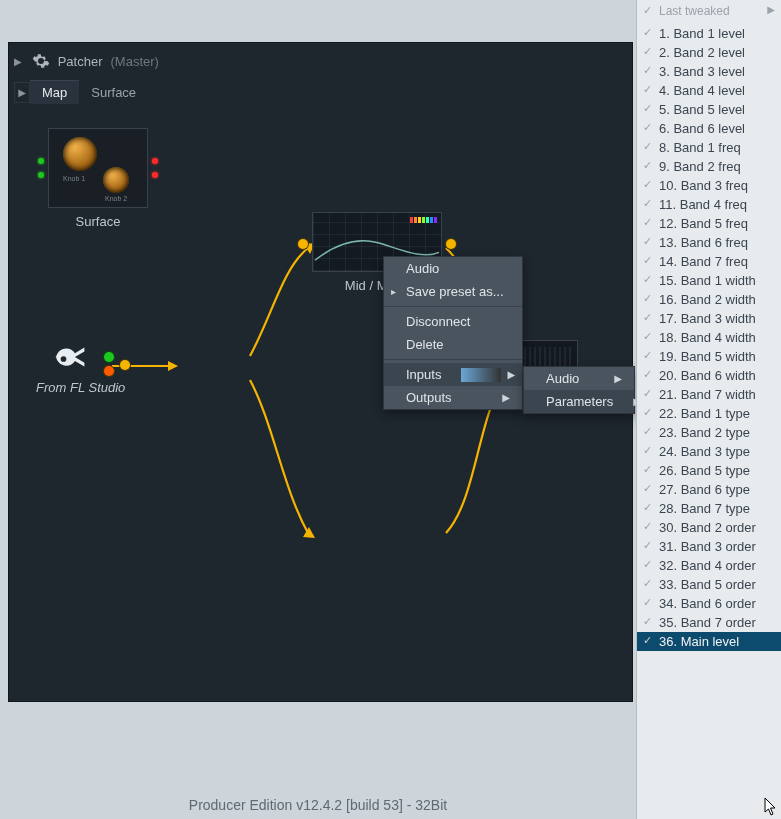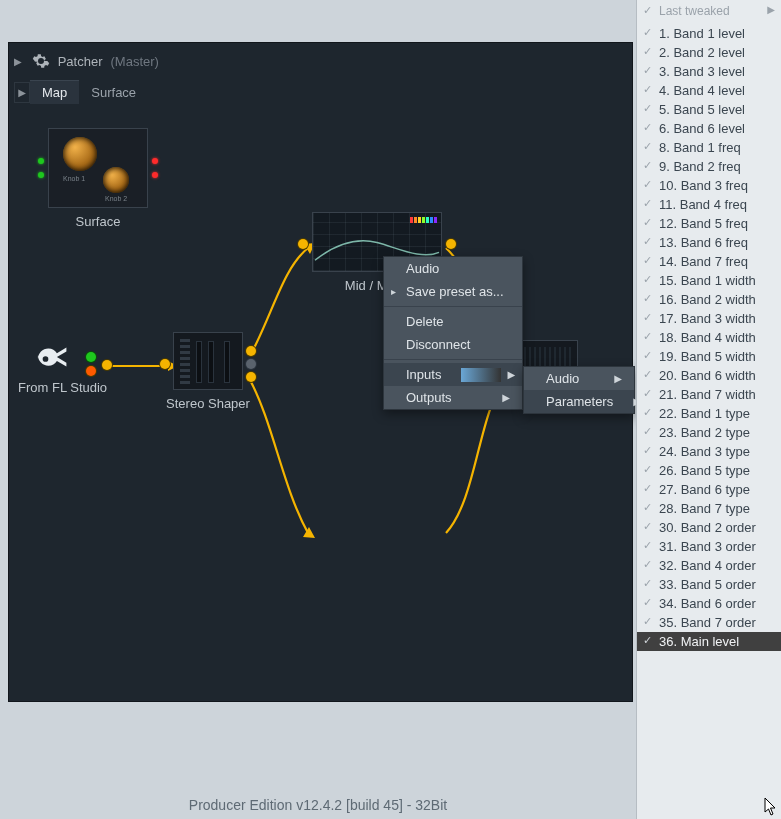--- a/index.html
+++ b/index.html
@@ -55,21 +55,21 @@
   .ctx .row .chev{ font-size:10px; color:#cfd5da;}
   .ctx .row.tri::before{content:"▸"; position:absolute; left:7px; font-size:10px; color:#cfd5da;}
   .ctx .row.sel{ background:#3b454f;}
   .ctx .row .thumb{ width:40px; height:14px; background:linear-gradient(90deg,#6aa7d6,#333);}
   .sub { position:absolute; }
   
   .paramlist { position:absolute; left:636px; top:0; width:145px; height:819px; background:#e7ebee; color:#3b4650; border-left:1px solid #b6bdc3; font-size:13px; }
   .paramlist .hdr{ color:#9aa2aa; padding:4px 8px 6px 22px; font-size:12px; position:relative;}
   .paramlist .item{ padding:2px 4px 2px 22px; position:relative; white-space:nowrap; }
   .paramlist .item::before{content:"✓"; position:absolute; left:6px; color:#9aa2aa; font-size:11px;}
-  .paramlist .item.sel{ background:#404040; color:#f0f2f4;}
+  .paramlist .item.sel{ background:#0c4a6e; color:#f0f2f4;}
   .paramlist .item.sel::before{color:#d0d5d9;}
   .footer{ position:absolute; left:0; bottom:0; width:636px; text-align:center; color:#5e6a74; font-size:14px; padding:6px 0;}
   .cursor { position:absolute; width:14px; height:20px; pointer-events:none;}
 </style>
 </head>
 <body>
 
 <div class="app">
 
   <div class="workspace"></div>
@@ -125,47 +125,33 @@
           <div class="knob small" style="left:54px; top:38px;"></div>
           <div style="position:absolute;left:14px;top:46px;font-size:7px;color:#7a8289;">Knob 1</div>
           <div style="position:absolute;left:56px;top:66px;font-size:7px;color:#7a8289;">Knob 2</div>
         </div>
         <span class="led red" style="right:0; top:30px;"></span>
         <span class="led red" style="right:0; top:44px;"></span>
       </div>
       <div class="node-label">Surface</div>
     </div>
 
-    <div class="node" style="left:24px; top:232px;">
+    <div class="node" style="left:42px; top:232px;font-style:italic;">
       <div class="flstudio-ico">
         <svg viewBox="0 0 48 40" width="46" height="38">
           <path fill="#e8edf1" d="M6 20c0-6 5-11 11-11 4 0 7 2 9 5l10-6v4l-10 6 10 6v4l-10-6c-2 3-5 5-9 5-6 0-11-5-11-11z"></path>
           <circle cx="14" cy="20" r="3" fill="#1e262e"></circle>
         </svg>
       </div>
       <span class="port green" style="left:54px; top:12px;"></span>
       <span class="port orange" style="left:54px; top:26px;"></span>
       <span class="port" style="left:70px; top:20px;"></span>
       <div class="node-label" style="margin-left:-14px;">From FL Studio</div>
     </div>
 
-    <div class="node" style="left:152px; top:224px;">
-      <div style="position:relative; width:96px;">
-        <span class="port" style="left:0; top:27px;"></span>
-        <div class="shaper-box" style="margin:0 auto;">
-          <div class="fader" style="left:22px;"></div>
-          <div class="fader" style="left:34px;"></div>
-          <div class="fader" style="left:50px;"></div>
-        </div>
-        <span class="port" style="right:0; top:14px;"></span>
-        <span class="port grey" style="right:0; top:27px;"></span>
-        <span class="port" style="right:0; top:40px;"></span>
-      </div>
-      <div class="node-label">Stereo Shaper</div>
-    </div>
 
     <div class="node" style="left:290px; top:104px;">
       <div style="position:relative; width:158px;">
         <span class="port" style="left:0; top:27px;"></span>
         <div class="eq-box" style="margin:0 auto;">
           <div class="grid"></div>
           <div class="bars">
             <span style="background:#ff3b3b"></span>
               <span style="background:#ff8a2a"></span>
               <span style="background:#ffd22a"></span>
@@ -194,24 +180,24 @@
 
     <div class="ctx" style="left:375px; top:148px; width:140px;">
       <div class="row">
           <span>Audio</span>
         </div>
       <div class="row tri">
           <span>Save preset as...</span>
         </div>
       <div class="sep"></div>
       <div class="row">
+          <span>Disconnect</span>
+        </div>
+      <div class="row">
           <span>Delete</span>
-        </div>
-      <div class="row">
-          <span>Disconnect</span>
         </div>
       <div class="sep"></div>
       <div class="row sel">
         <span>Inputs</span>
         <span style="display:flex;align-items:center;gap:6px;">
             <span class="thumb"></span>
             <span class="chev">▶</span>
           </span>
       </div>
       <div class="row">
@@ -269,19 +255,19 @@
         <div class="item">30. Band 2 order</div>
         <div class="item">31. Band 3 order</div>
         <div class="item">32. Band 4 order</div>
         <div class="item">33. Band 5 order</div>
         <div class="item">34. Band 6 order</div>
         <div class="item">35. Band 7 order</div>
         <div class="item sel">36. Main level</div>
       </div>
   </div>
 
-  <div class="footer">Producer Edition v12.4.2 [build 45] - 32Bit</div>
+  <div class="footer">Producer Edition v12.4.2 [build 53] - 32Bit</div>
 
   <svg class="cursor" style="left:764px; top:797px;" viewBox="0 0 14 20">
     <path d="M1 1 L1 15 L4.5 12 L7 18 L9 17 L6.5 11 L11 11 Z" fill="#fff" stroke="#000" stroke-width="1"></path>
   </svg>
 
 </div>
 
 </body></html>

